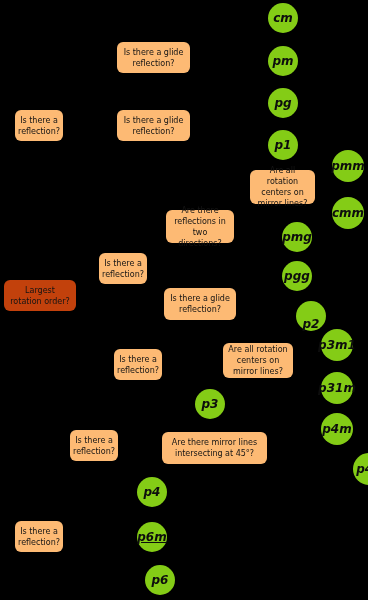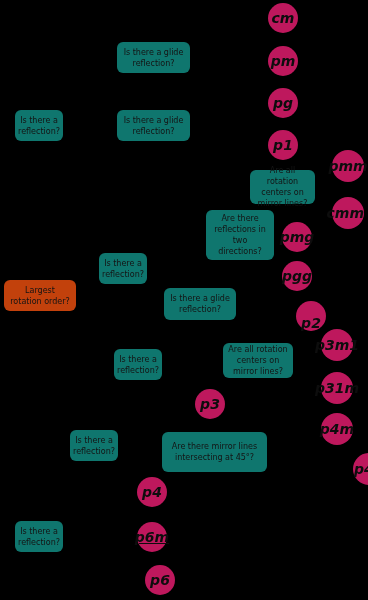--- a/index.html
+++ b/index.html
@@ -14,46 +14,46 @@
   #canvas {
     position: relative;
     width: 368px;
     height: 600px;
     background: #000000;
     overflow: hidden;
   }
   .qbox {
     position: absolute;
     box-sizing: border-box;
-    background: #0f766e;
+    background: #fdba74;
     color: #141414;
     border-radius: 6px;
     font-size: 8px;
     line-height: 11px;
     text-align: center;
     display: flex;
     align-items: center;
     justify-content: center;
     padding: 2px 4px;
     font-family: "DejaVu Sans", sans-serif;
     letter-spacing: 0px;
   }
   .qbox.root {
     background: #c2410c;
   }
   .node {
     position: absolute;
     box-sizing: border-box;
-    background: #be185d;
+    background: #84cc16;
     color: #0d0d0d;
     border-radius: 50%;
     display: flex;
     align-items: center;
     justify-content: center;
-    font-size: 14px;
+    font-size: 12px;
     font-weight: bold;
     font-style: italic;
     font-family: "DejaVu Sans", sans-serif;
   }
 </style>
 </head>
 <body>
 
 <div id="canvas">
   <div id="questions-layer">
@@ -67,21 +67,21 @@
       </div>
       <div class="qbox" style="left: 117px; top: 110px; width: 73px; height: 31px;">
         <span style="white-space: pre-line;">Is there a glide
 reflection?</span>
       </div>
       <div class="qbox" style="left: 250px; top: 170px; width: 65px; height: 34px;">
         <span style="white-space: pre-line;">Are all rotation
 centers on
 mirror lines?</span>
       </div>
-      <div class="qbox" style="left: 166px; top: 210px; width: 68px; height: 50px; margin-left: 40px;">
+      <div class="qbox" style="left: 166px; top: 210px; width: 68px; height: 33px;">
         <span style="white-space: pre-line;">Are there
 reflections in
 two directions?</span>
       </div>
       <div class="qbox" style="left: 99px; top: 253px; width: 48px; height: 31px;">
         <span style="white-space: pre-line;">Is there a
 reflection?</span>
       </div>
       <div class="qbox root" style="left: 4px; top: 280px; width: 72px; height: 31px;">
         <span style="white-space: pre-line;">Largest
@@ -97,21 +97,21 @@
 mirror lines?</span>
       </div>
       <div class="qbox" style="left: 114px; top: 349px; width: 48px; height: 31px;">
         <span style="white-space: pre-line;">Is there a
 reflection?</span>
       </div>
       <div class="qbox" style="left: 70px; top: 430px; width: 48px; height: 31px;">
         <span style="white-space: pre-line;">Is there a
 reflection?</span>
       </div>
-      <div class="qbox" style="left: 162px; top: 432px; width: 105px; height: 40px;">
+      <div class="qbox" style="left: 162px; top: 432px; width: 105px; height: 32px;">
         <span style="white-space: pre-line;">Are there mirror lines
 intersecting at 45°?</span>
       </div>
       <div class="qbox" style="left: 15px; top: 521px; width: 48px; height: 31px;">
         <span style="white-space: pre-line;">Is there a
 reflection?</span>
       </div>
     </div>
   <div id="groups-layer">
       <div class="node" style="left: 268px; top: 3px; width: 30px; height: 30px;">

